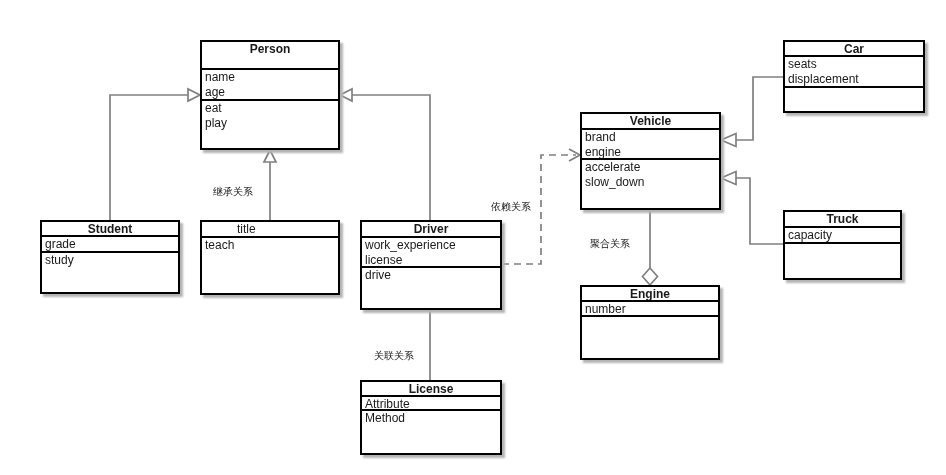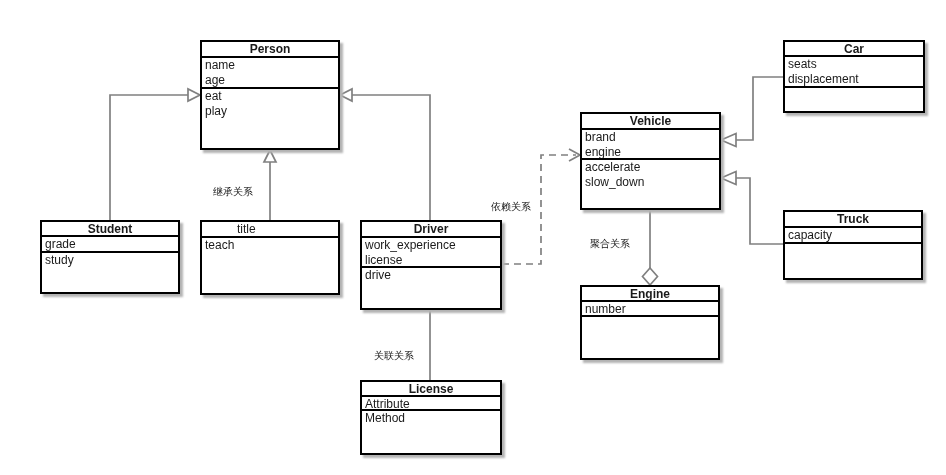--- a/index.html
+++ b/index.html
@@ -112,21 +112,21 @@
     <path class="edge" d="M783 244 H750 V178 H736"></path>
     <polygon class="arrow-closed" points="721,178 736,171.5 736,184.5"></polygon>
 
     <path class="edge" d="M650 210 V268"></path>
     <polygon class="arrow-closed" points="650,268 657.5,276.5 650,285 642.5,276.5"></polygon>
 
     <path class="edge" d="M430 310 V380"></path>
   </svg>
 
   <div class="uml-box" style="left:200px;top:40px;width:140px;height:110px;">
-    <div class="uml-title" style="height:16px;text-align:center;">Person</div>
+    <div class="uml-title" style="height:28px;text-align:center;">Person</div>
     <div class="uml-sect" style="height:31px;">
       <div class="uml-row">name</div>
       <div class="uml-row">age</div>
     </div>
     <div class="uml-sect grow">
       <div class="uml-row">eat</div>
       <div class="uml-row">play</div>
     </div>
   </div>
 
@@ -174,21 +174,21 @@
 
   <div class="uml-box" style="left:783px;top:40px;width:142px;height:73px;">
     <div class="uml-title" style="height:15px;">Car</div>
     <div class="uml-sect" style="height:31px;">
       <div class="uml-row">seats</div>
       <div class="uml-row">displacement</div>
     </div>
     <div class="uml-sect grow"></div>
   </div>
 
-  <div class="uml-box" style="left:783px;top:210px;width:140px;height:70px;">
+  <div class="uml-box" style="left:783px;top:210px;width:119px;height:70px;">
     <div class="uml-title" style="height:16px;">Truck</div>
     <div class="uml-sect" style="height:16px;">
       <div class="uml-row">capacity</div>
     </div>
     <div class="uml-sect grow"></div>
   </div>
 
   <div class="uml-box" style="left:580px;top:285px;width:140px;height:75px;">
     <div class="uml-title" style="height:15px;">Engine</div>
     <div class="uml-sect" style="height:15px;">

